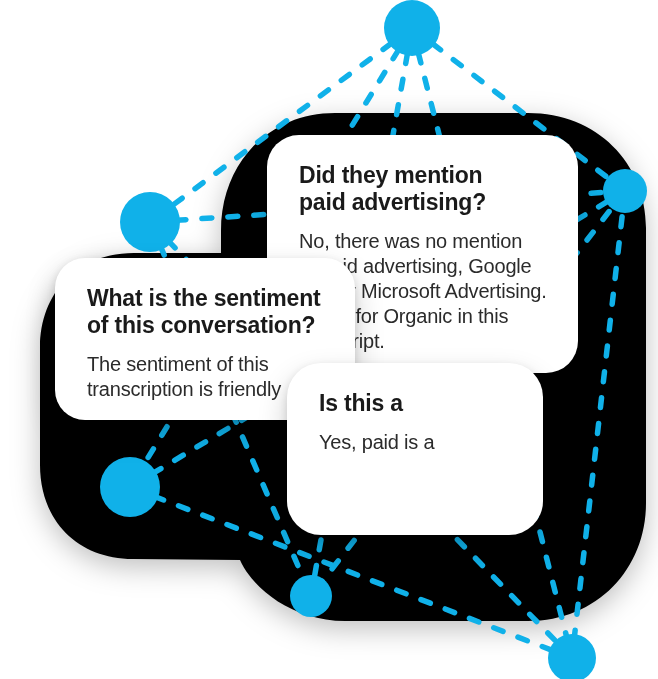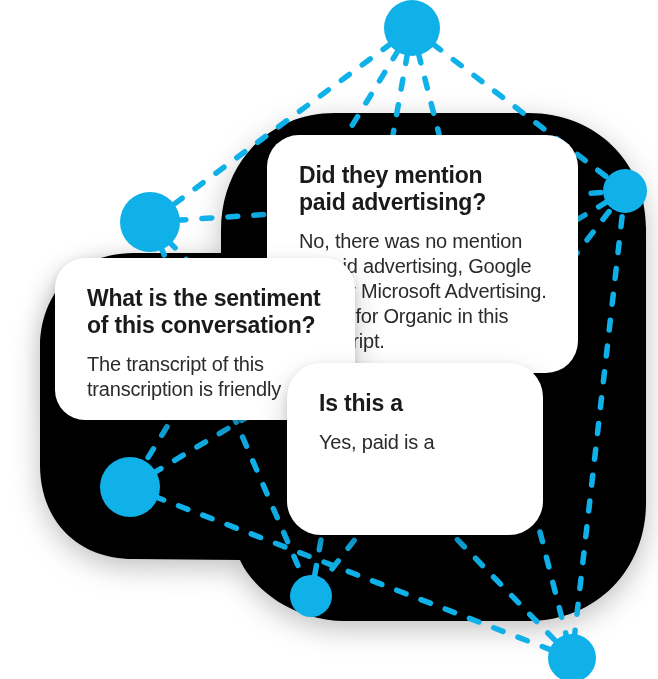--- a/index.html
+++ b/index.html
@@ -101,21 +101,21 @@
       <div>transcript.</div>
     </div>
   </div>
 
   <div class="card card-sentiment">
     <div class="card-title">
       <div>What is the sentiment</div>
       <div>of this conversation?</div>
     </div>
     <div class="card-body">
-      <div>The transcript of this</div>
+      <div>The sentiment of this</div>
       <div>transcription is friendly</div>
     </div>
   </div>
 
   <div class="card card-lead">
     <div class="card-title">
       <div>Is this a</div>
     </div>
     <div class="card-body">
       <div>Yes, paid is a</div>

